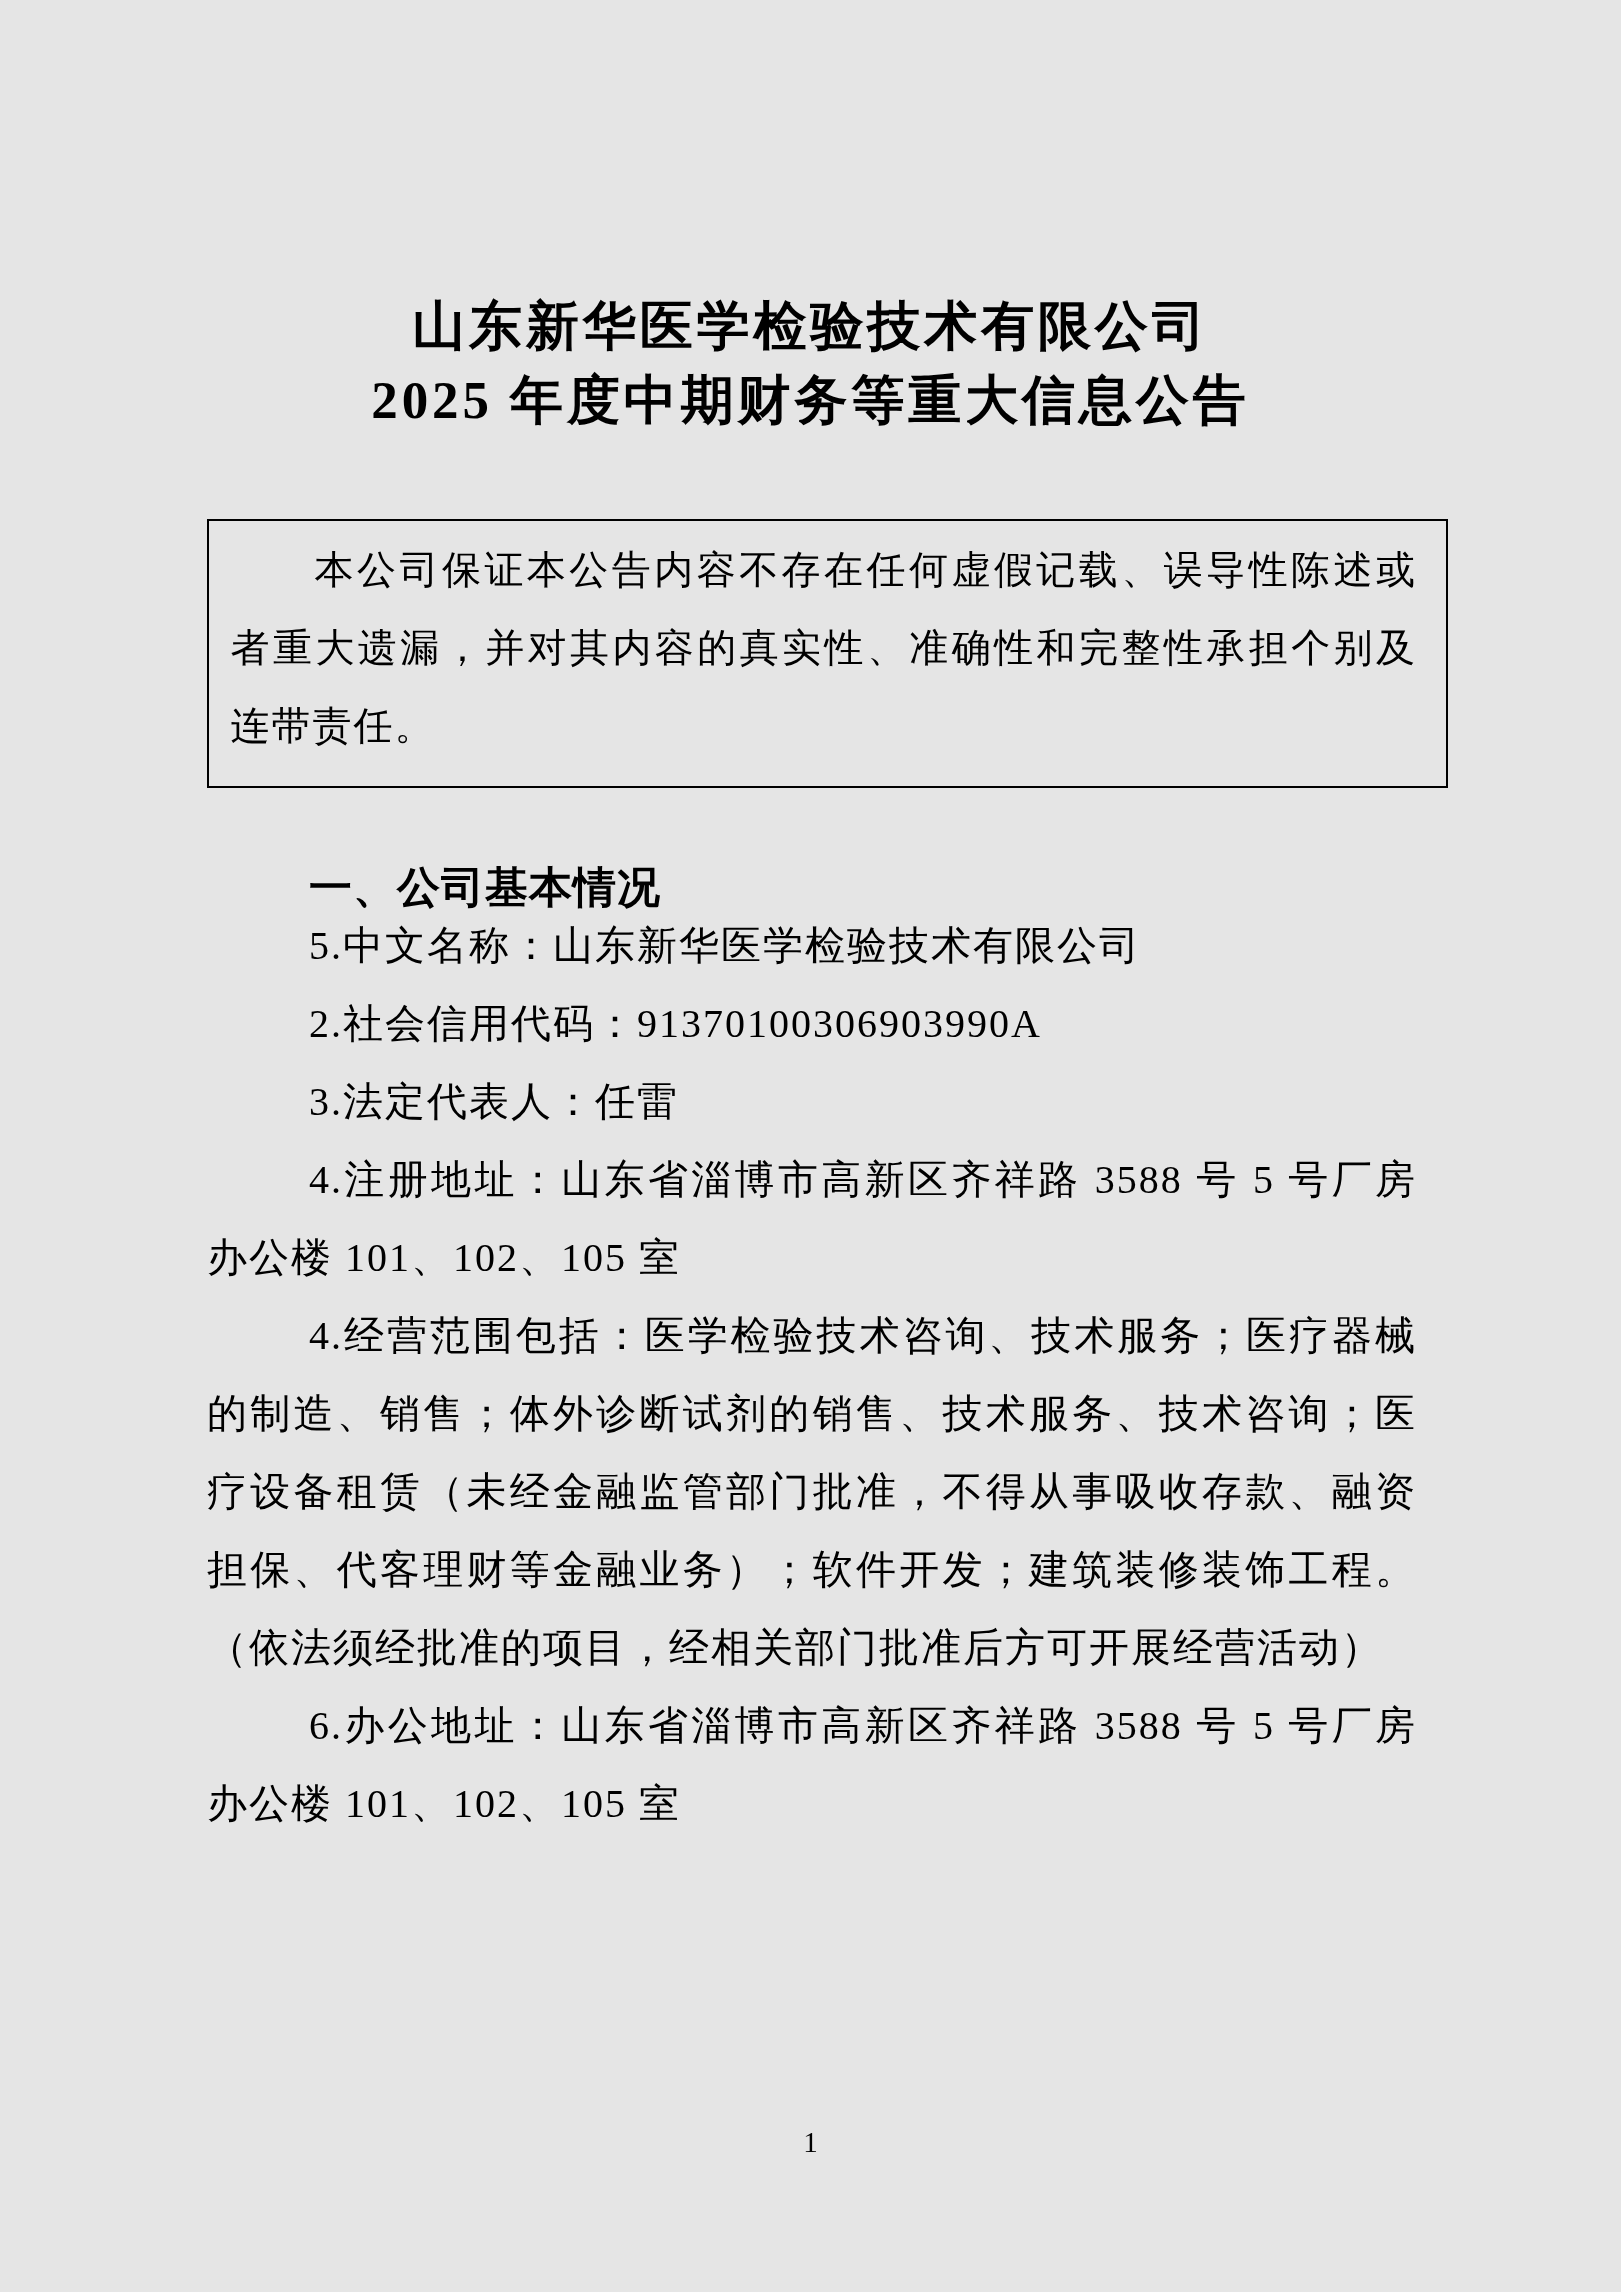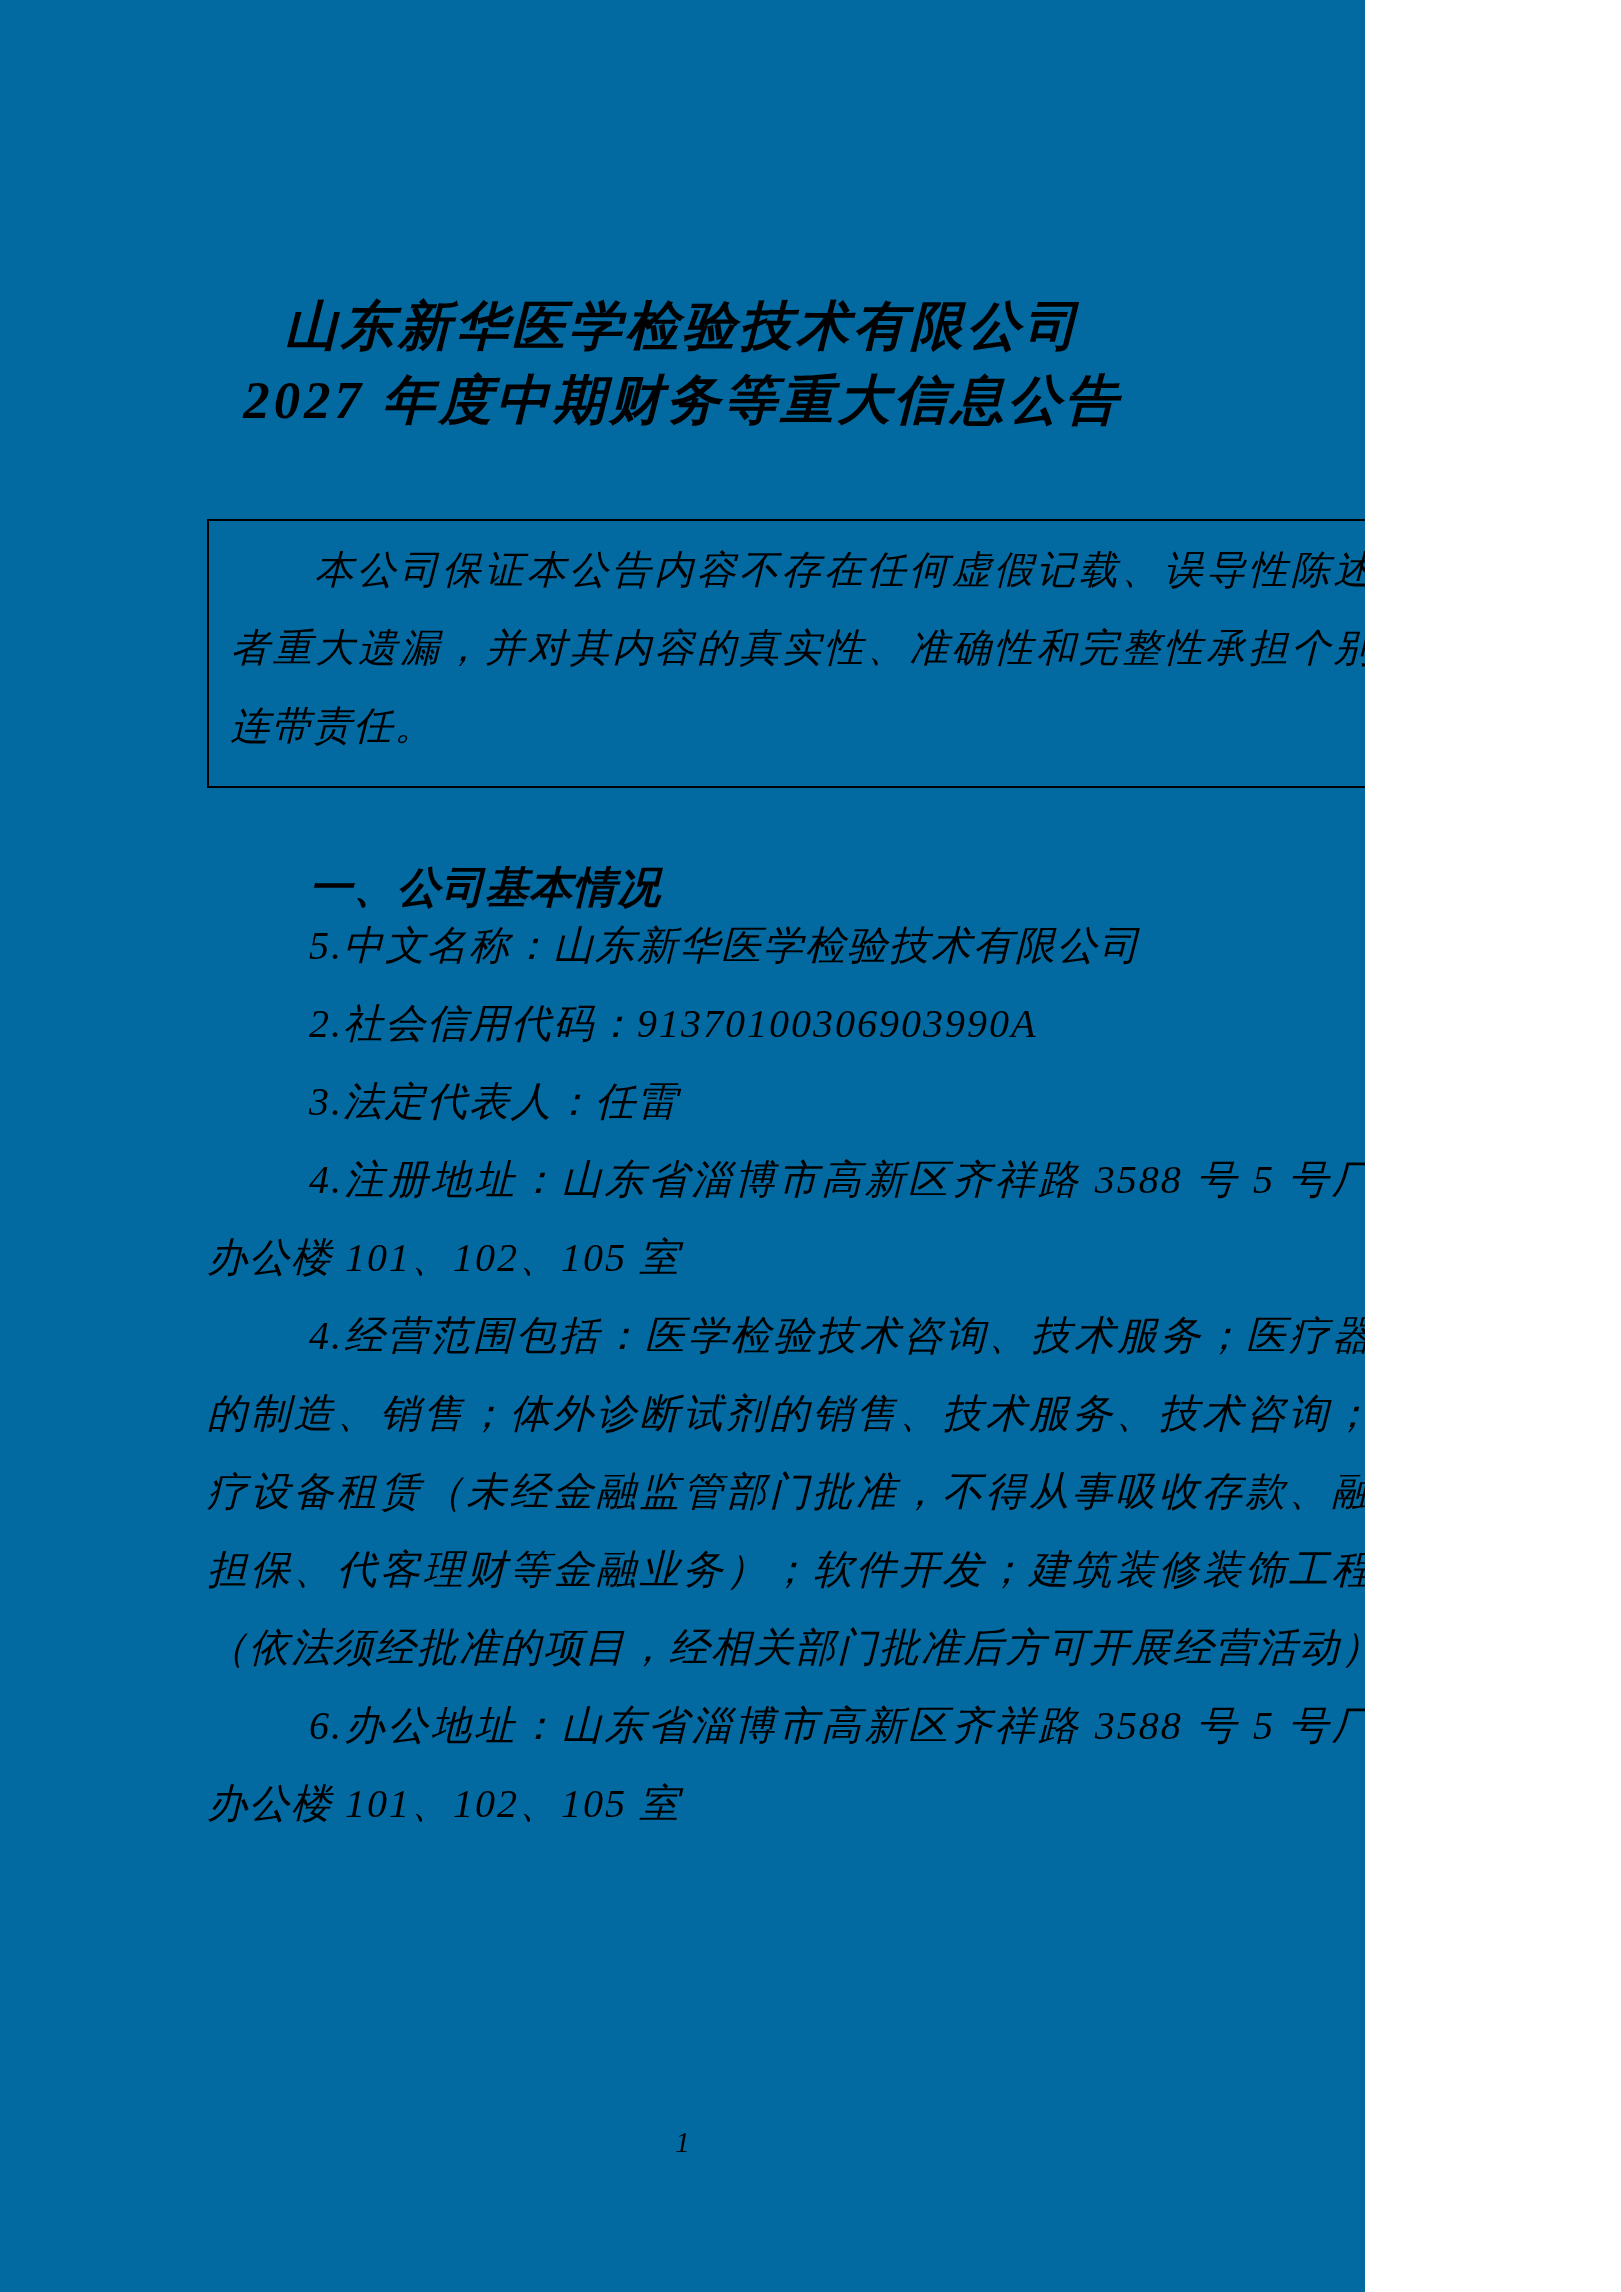--- a/index.html
+++ b/index.html
@@ -2,27 +2,26 @@
 <html><head>
 <meta charset="utf-8">
 <style>
   html, body {
     margin: 0;
     padding: 0;
     background: #ffffff;
   }
   .page {
     position: relative;
-    width: 1365px;
+    width: 1621px;
     height: 2293px;
-    background: #0369a1;
+    background: #e5e5e5;
     color: #000000;
     font-family: "Liberation Serif", serif;
     overflow: hidden;
-    font-style: italic;
   }
   .doc-title {
     position: absolute;
     top: 289px;
     left: 0;
     width: 100%;
     margin: 0;
     text-align: center;
     font-family: "Liberation Serif", serif;
     font-weight: bold;
@@ -89,21 +88,21 @@
     font-family: "Liberation Serif", serif;
   }
 </style>
 </head>
 <body>
 
 <div class="page">
 
   <h1 class="doc-title">
     <span class="title-line">山东新华医学检验技术有限公司</span>
-    <span class="title-line">2027 年度中期财务等重大信息公告</span>
+    <span class="title-line">2025 年度中期财务等重大信息公告</span>
   </h1>
 
   <div class="disclaimer-box">
     <p>本公司保证本公告内容不存在任何虚假记载、误导性陈述或者重大遗漏，并对其内容的真实性、准确性和完整性承担个别及连带责任。</p>
   </div>
 
   <h2 class="section-heading">一、公司基本情况</h2>
 
   <div class="items">
     <p>5.中文名称：山东新华医学检验技术有限公司</p>

